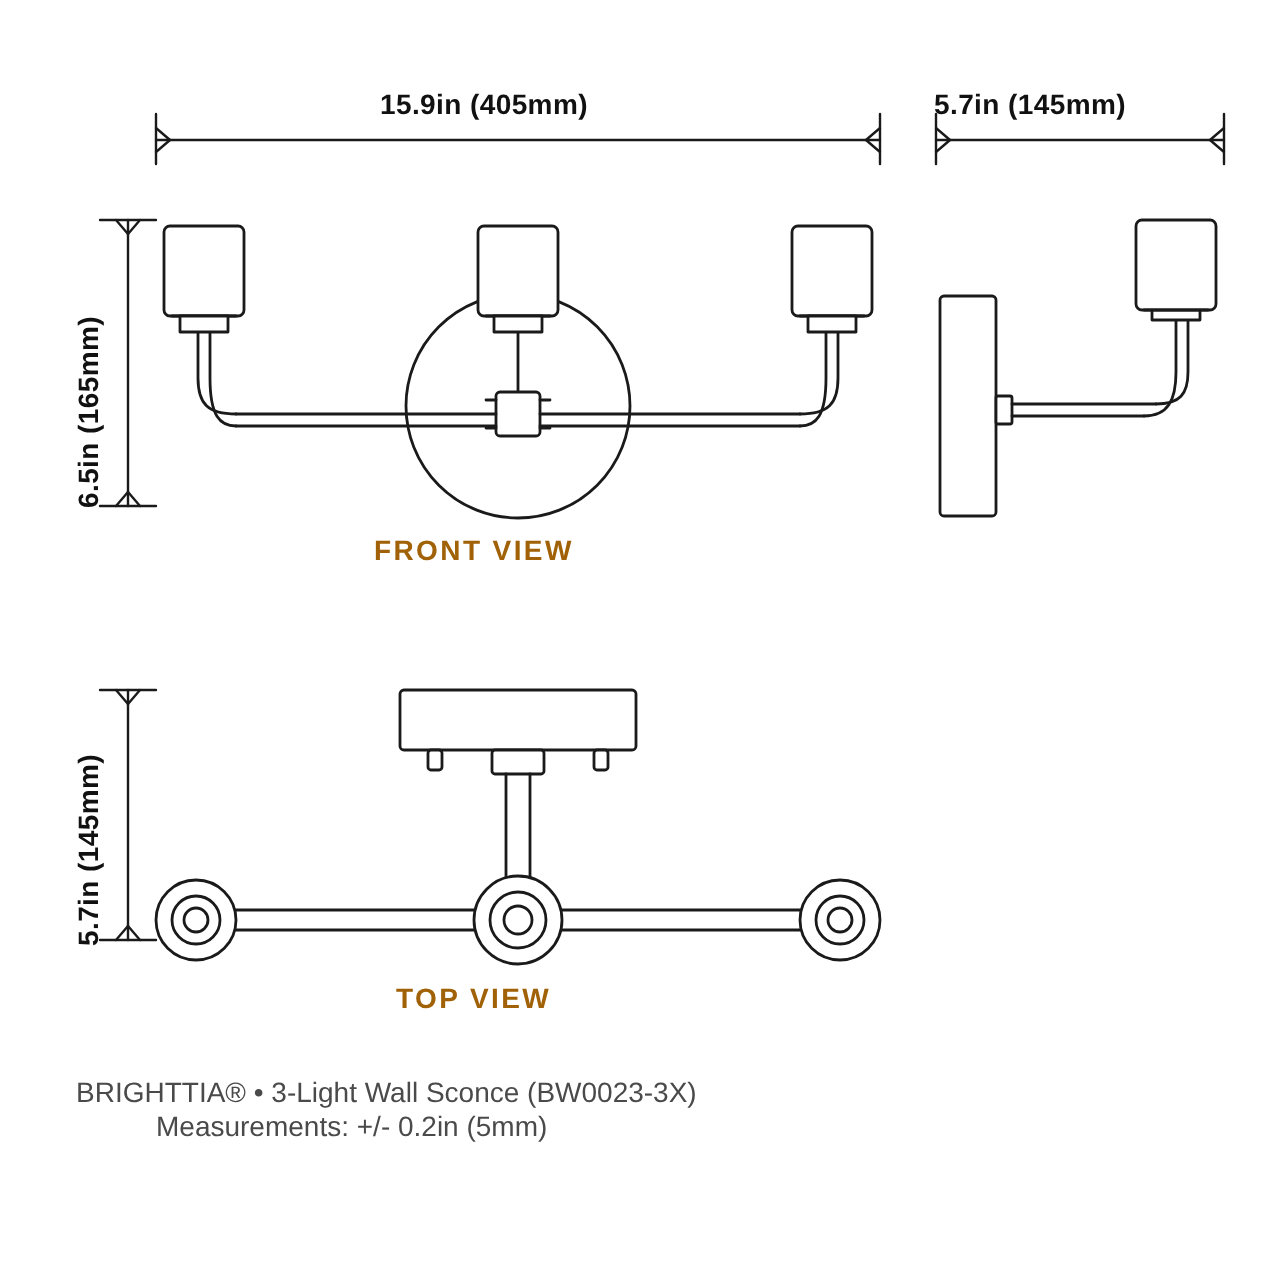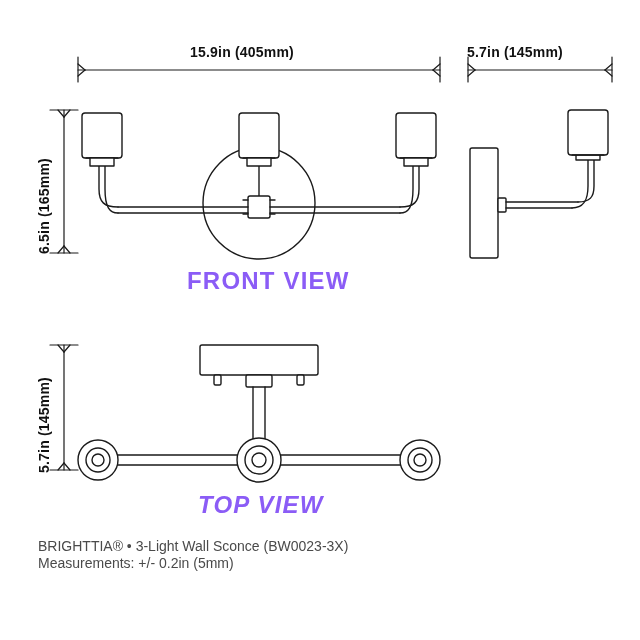--- a/index.html
+++ b/index.html
@@ -26,36 +26,36 @@
     letter-spacing: 0.2px;
     color: #111111;
     white-space: nowrap;
   }
   .dim-label.vertical {
     transform-origin: 0 0;
     transform: rotate(-90deg);
   }
   .view-label {
     position: absolute;
-    font-size: 24px;
+    font-size: 14px;
     font-weight: bold;
     letter-spacing: 1.2px;
-    color: #8b5cf6;
+    color: #a16207;
     white-space: nowrap;
   }
   .footer {
     position: absolute;
     left: 38px;
     bottom: 40px;
     font-size: 14px;
     line-height: 17px;
     color: #4a4a4a;
     white-space: nowrap;
   }
-  .footer .line2 { color: #4a4a4a; }
+  .footer .line2 { color: #4a4a4a; margin-left: 40px; }
   svg { display: block; }
   .svg-layer {
     position: absolute;
     left: 0;
     top: 0;
   }
 </style>
 </head>
 <body>
 
@@ -200,20 +200,20 @@
 
   <div class="dim-label" style="left:467px; top:44px;">5.7in (145mm)</div>
 
   <div class="dim-label vertical" style="left:36px; top:254px;">6.5in (165mm)</div>
 
   <div class="dim-label vertical" style="left:36px; top:473px;">5.7in (145mm)</div>
 
   <div class="view-label" style="left:187px; top:267px;">FRONT VIEW</div>
 
 
-  <div class="view-label" style="left:198px; top:491px;font-style:italic;">TOP VIEW</div>
+  <div class="view-label" style="left:198px; top:491px;">TOP VIEW</div>
 
   <div class="footer">
     <div class="line1">BRIGHTTIA® • 3-Light Wall Sconce (BW0023-3X)</div>
     <div class="line2">Measurements: +/- 0.2in (5mm)</div>
   </div>
 
 </div>
 
 </body></html>

